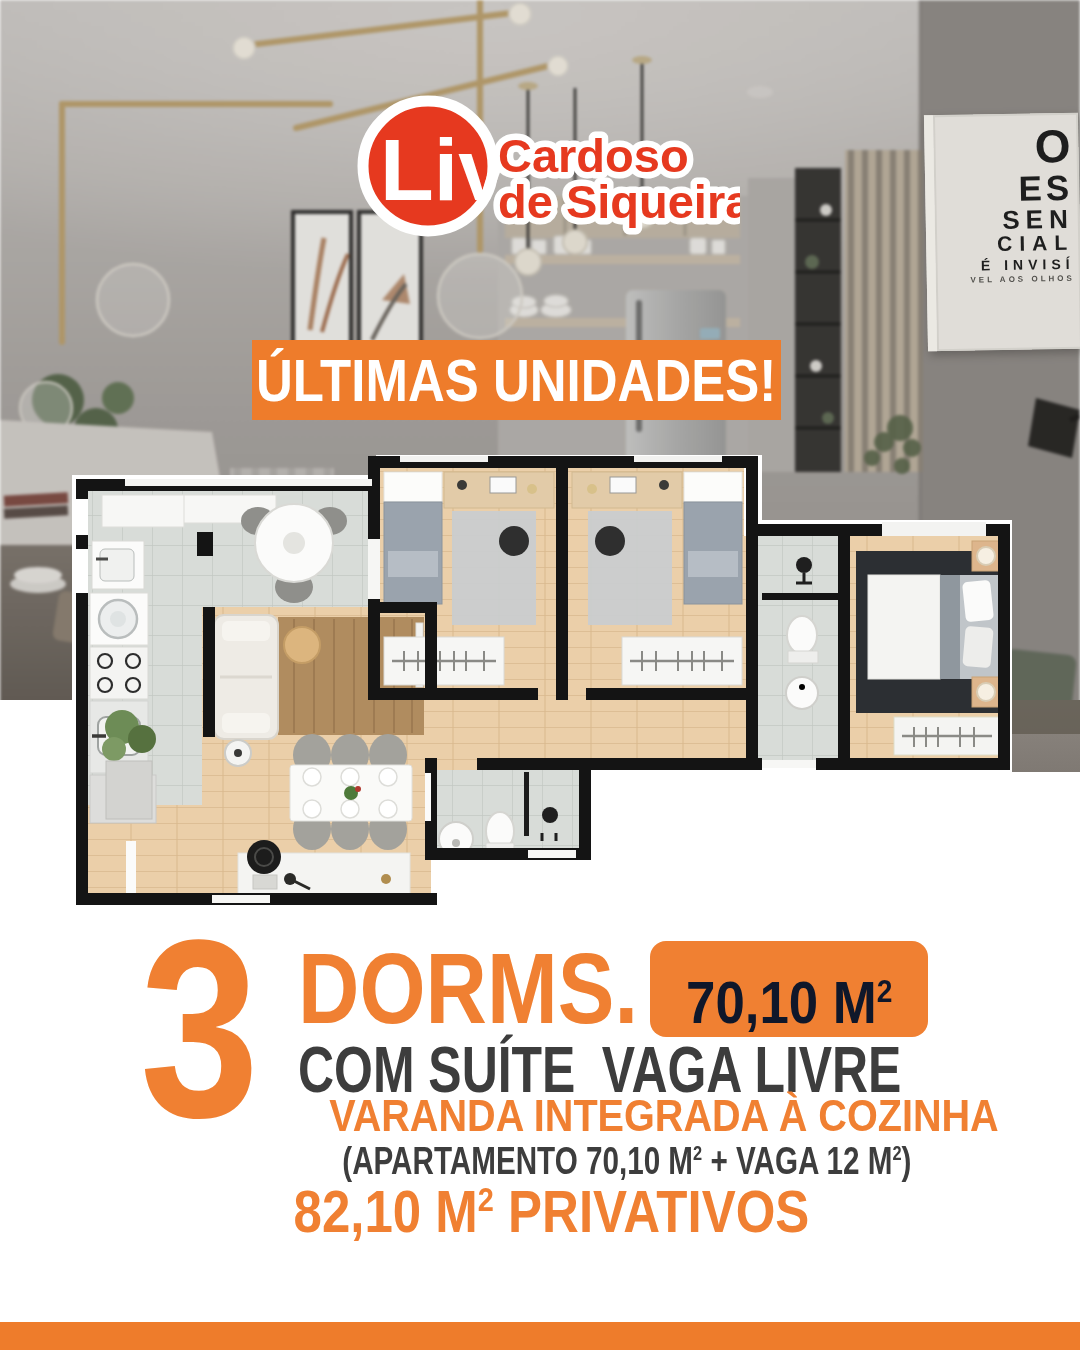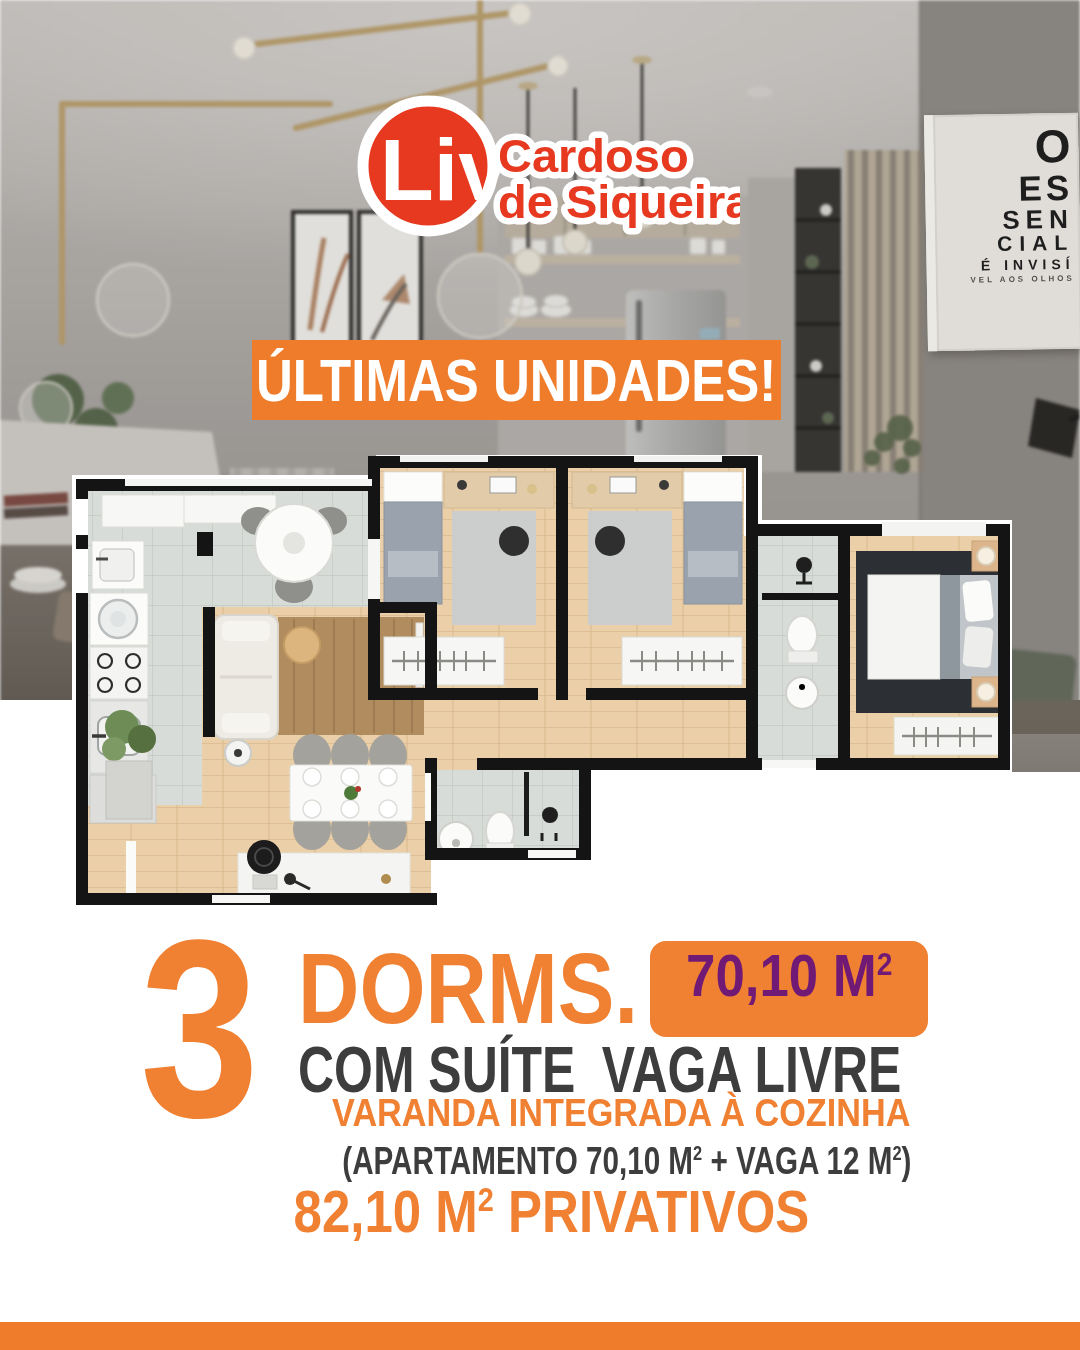--- a/index.html
+++ b/index.html
@@ -30,28 +30,28 @@
   .banner span{color:#ffffff;font-weight:bold;font-size:60px;letter-spacing:0px;
                transform:scaleX(.85);white-space:nowrap;}
   
   .plan{position:absolute;left:62px;top:455px;width:950px;height:465px;}
   
   .big3{position:absolute;left:140px;top:928px;width:140px;color:#f08032;font-weight:bold;
         font-size:252px;line-height:.8;transform:scaleX(.85);transform-origin:left top;}
   .dorms{position:absolute;left:298px;top:938px;color:#f08032;font-weight:bold;font-size:100px;
          line-height:1;transform:scaleX(.85);transform-origin:left top;white-space:nowrap;}
   .badge{position:absolute;left:650px;top:941px;width:278px;height:96px;background:#f08032;
-         border-radius:16px;display:flex;align-items:flex-start;justify-content:center;color:#701a75;}
+         border-radius:16px;display:flex;align-items:flex-end;justify-content:center;color:#0f172a;}
   .badge .v{font-weight:bold;font-size:60px;transform:scaleX(.88);white-space:nowrap;}
   .badge sup{font-size:32px;vertical-align:super;line-height:0;}
   .line2{position:absolute;left:298px;top:1038px;color:#3d3d3d;font-weight:bold;font-size:64px;
          line-height:1;transform:scaleX(.78);transform-origin:left top;white-space:nowrap;}
   .line2 .gap{display:inline-block;width:34px;}
-  .line3{position:absolute;left:300px;top:1094px;width:640px;text-align:center;color:#f08032;
-         font-weight:bold;font-size:38px;line-height:1;}
+  .line3{position:absolute;left:292px;top:1094px;width:640px;text-align:center;color:#f08032;
+         font-weight:bold;font-size:44px;line-height:1;}
   .line3 span{display:inline-block;transform:scaleX(.9);white-space:nowrap;}
   .line4{position:absolute;left:110px;top:1142px;width:882px;text-align:right;color:#3d3d3d;
          font-weight:bold;font-size:38px;line-height:1;}
   .line4 .inner{display:inline-block;transform:scaleX(.78);white-space:nowrap;}
   .line4 sup{font-size:21px;}
   .line5{position:absolute;left:110px;top:1182px;width:882px;text-align:center;color:#f08032;
          font-weight:bold;font-size:60px;line-height:1;}
   .line5 .inner{display:inline-block;transform:scaleX(.85);white-space:nowrap;}
   .line5 sup{font-size:34px;}
   .footer-bar{position:absolute;left:0;top:1322px;width:1080px;height:28px;background:#ee7c2b;}

